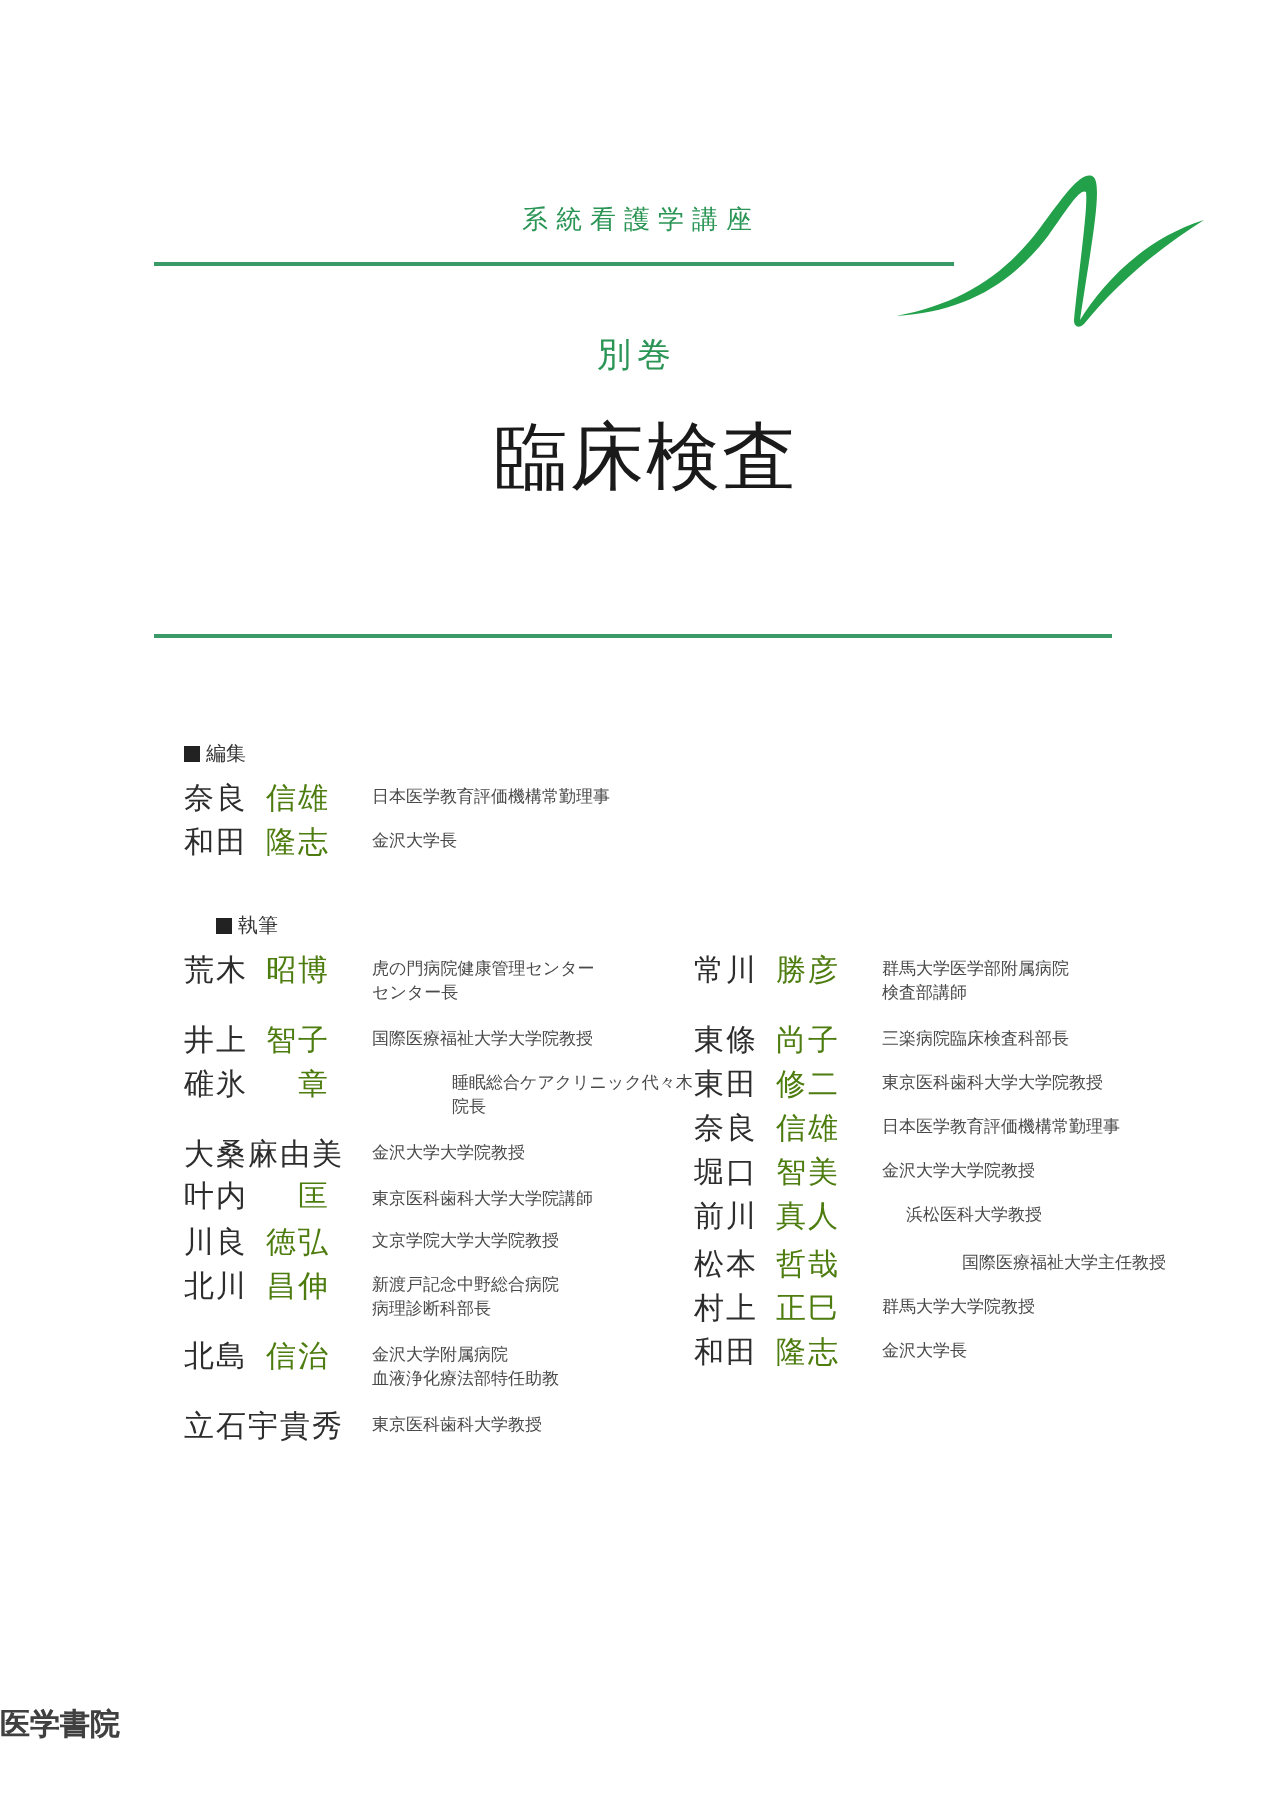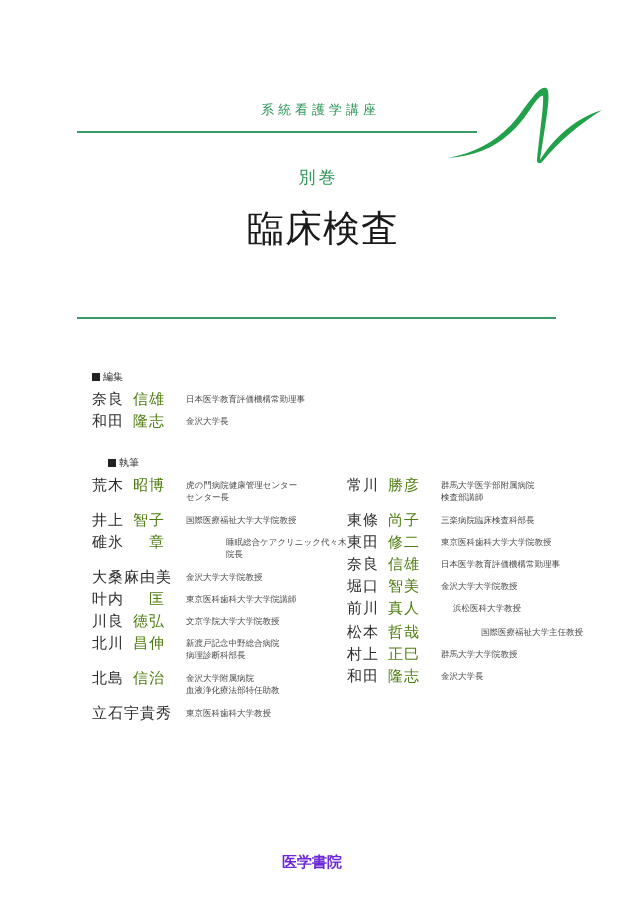--- a/index.html
+++ b/index.html
@@ -97,25 +97,25 @@
       position: absolute;
       font-size: 8.5px;
       line-height: 12px;
       color: #4a4a4a;
       white-space: nowrap;
       top: 3px;
     }
     .publisher {
       left: 0; width: 624px;
       top: 853px;
-      text-align: center;
+      text-align: left;
       font-size: 15px;
       font-weight: bold;
       letter-spacing: 0px;
-      color: #6d28d9;
+      color: #404040;
     }
   </style>
 </head>
 <body>
 
 <div class="abs series-title">系統看護学講座</div>
 <div class="abs rule-top"></div>
 <svg class="abs swoosh" width="180" height="90" viewBox="0 0 180 90">
   <path d="M 8 78 C 40 72, 62 58, 80 34 C 92 18, 100 6, 106 8 C 112 10, 106 40, 100 80 C 110 64, 130 40, 162 30 C 140 44, 120 60, 102 82 C 100 84, 97 84, 97 80 C 100 50, 104 24, 103 16 C 100 14, 94 24, 84 38 C 64 64, 40 76, 8 78 Z" fill="#22a04a"></path>
 </svg>

